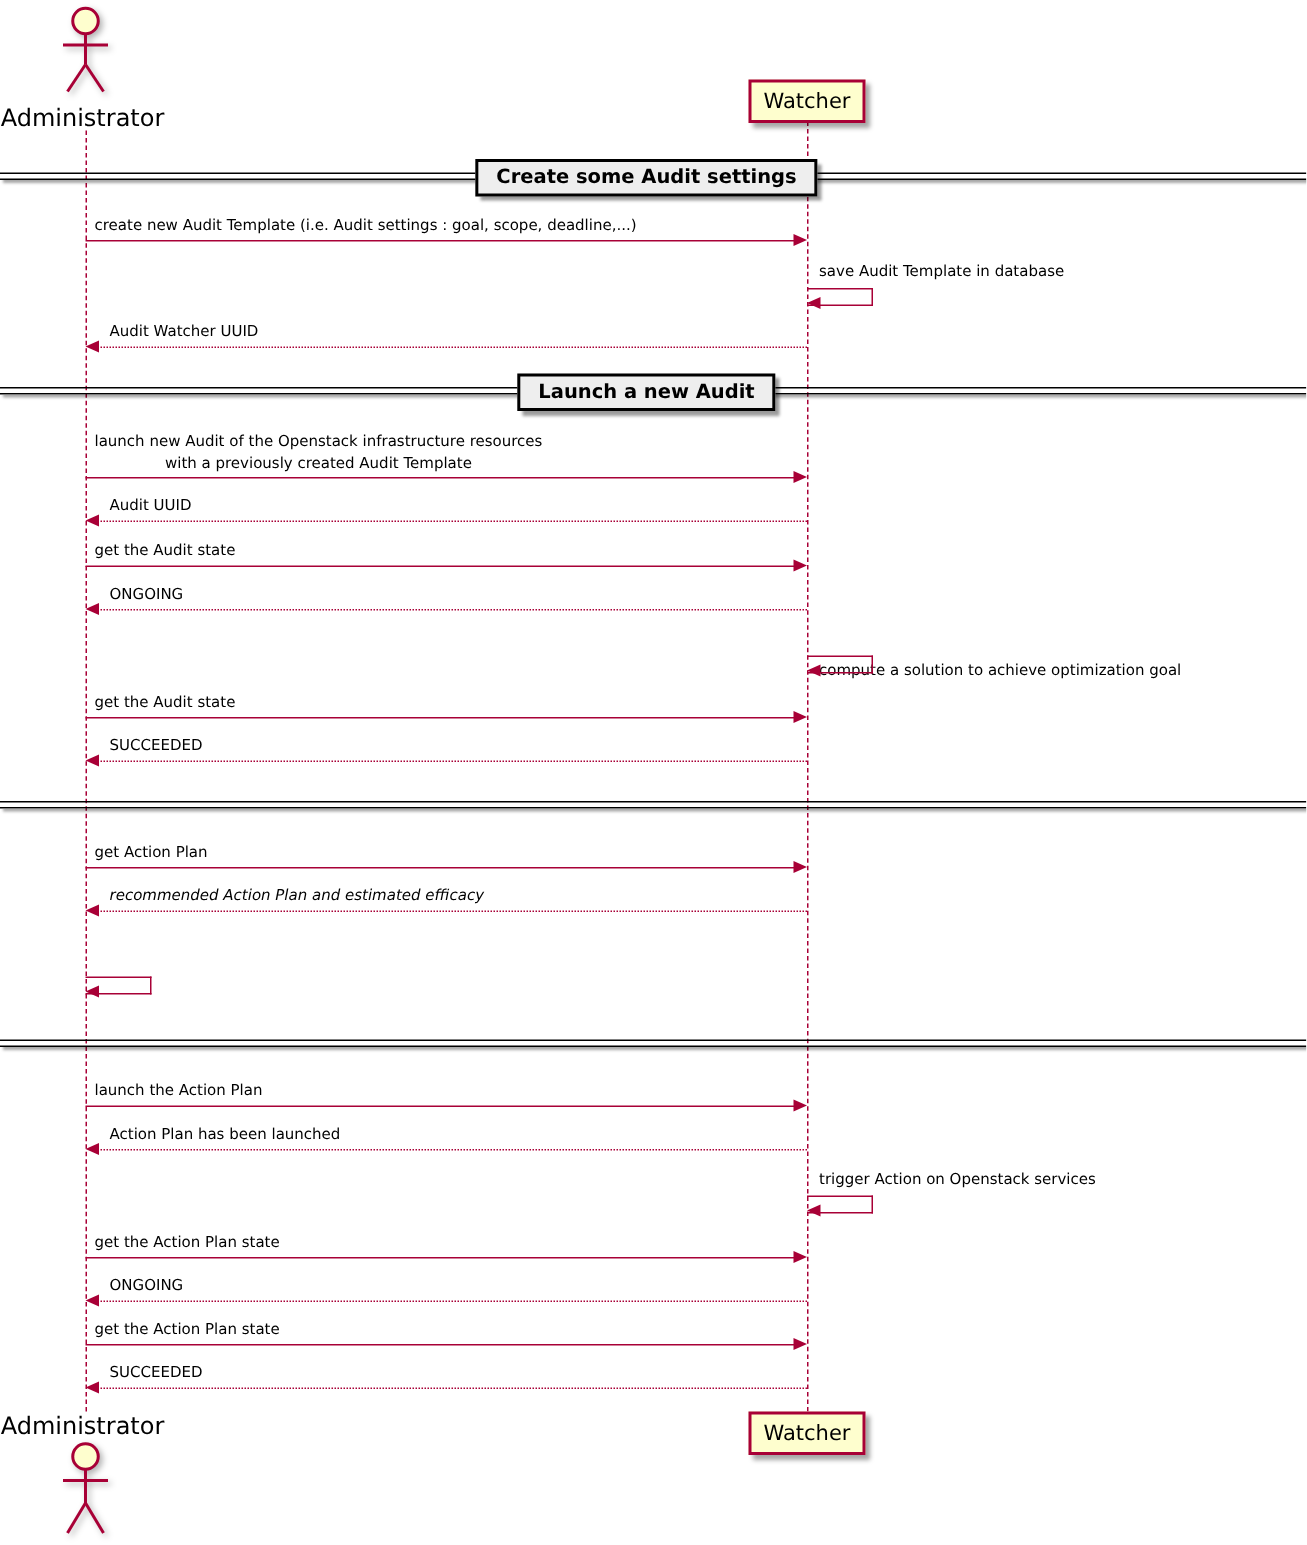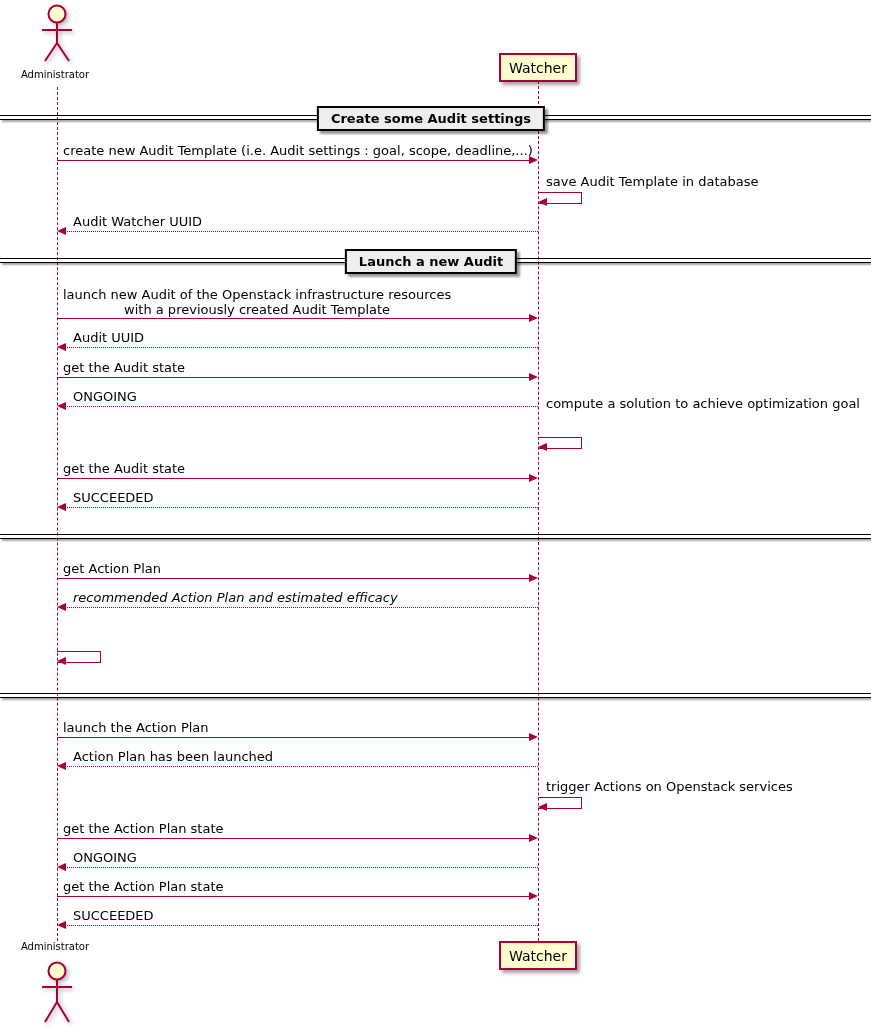--- a/index.html
+++ b/index.html
@@ -29,21 +29,21 @@
     border:2px solid var(--red);
     display:flex;align-items:center;justify-content:center;
     font-size:14px;
     box-shadow:3px 3px 3px rgba(0,0,0,0.35);
   }
   
   .actor-svg{position:absolute;filter:drop-shadow(2px 2px 2px rgba(0,0,0,0.3));}
   .actor-label{
     position:absolute;
     transform:translateX(-50%);
-    font-size:10px;white-space:nowrap;
+    font-size:16px;white-space:nowrap;
   }
   
   .divider-line{
     position:absolute;left:0;width:871px;height:3px;
     border-top:1px solid #000;border-bottom:1px solid #000;
     box-shadow:2px 2px 2px rgba(0,0,0,0.35);
   }
   .divider-box{
     position:absolute;transform:translateX(-50%);
     background:var(--divider-fill);
@@ -55,21 +55,21 @@
   
   .msg-line{position:absolute;height:0;border-top:1px solid var(--red);}
   .msg-line.dotted{border-top-style:dotted;}
   .head-right{position:absolute;width:0;height:0;
     border-left:9px solid var(--red);
     border-top:4px solid transparent;border-bottom:4px solid transparent;}
   .head-left{position:absolute;width:0;height:0;
     border-right:9px solid var(--red);
     border-top:4px solid transparent;border-bottom:4px solid transparent;}
   .msg-text{
-    position:absolute;font-size:13px;line-height:15px;
+    position:absolute;font-size:10px;line-height:15px;
     white-space:pre-line;color:#000;
   }
   .self-loop{
     position:absolute;width:43px;height:10px;
     border:1px solid var(--red);border-left:none;
   }
 </style>
 </head>
 <body>
 
@@ -117,21 +117,21 @@
   <div class="head-left" style="left:57px;top:343px;"></div>
 
   <div class="msg-text" style="left:63px;top:360px;">get the Audit state</div>
   <div class="msg-line" style="left:57px;top:377px;width:474px;"></div>
   <div class="head-right" style="left:529px;top:373px;"></div>
 
   <div class="msg-text" style="left:73px;top:389px;">ONGOING</div>
   <div class="msg-line dotted" style="left:64px;top:406px;width:474px;"></div>
   <div class="head-left" style="left:57px;top:402px;"></div>
 
-  <div class="msg-text" style="left:546px;top:396px;">compute a solution to achieve optimization goal</div>
+  <div class="msg-text" style="left:546px;top:440px;">compute a solution to achieve optimization goal</div>
   <div class="self-loop" style="left:538px;top:437px;"></div>
   <div class="head-left" style="left:538px;top:443px;"></div>
 
   <div class="msg-text" style="left:63px;top:461px;">get the Audit state</div>
   <div class="msg-line" style="left:57px;top:478px;width:474px;"></div>
   <div class="head-right" style="left:529px;top:474px;"></div>
 
   <div class="msg-text" style="left:73px;top:490px;">SUCCEEDED</div>
   <div class="msg-line dotted" style="left:64px;top:507px;width:474px;"></div>
   <div class="head-left" style="left:57px;top:503px;"></div>
@@ -152,21 +152,21 @@
   <div class="divider-line" style="top:693px;"></div>
 
   <div class="msg-text" style="left:63px;top:720px;">launch the Action Plan</div>
   <div class="msg-line" style="left:57px;top:737px;width:474px;"></div>
   <div class="head-right" style="left:529px;top:733px;"></div>
 
   <div class="msg-text" style="left:73px;top:749px;">Action Plan has been launched</div>
   <div class="msg-line dotted" style="left:64px;top:766px;width:474px;"></div>
   <div class="head-left" style="left:57px;top:762px;"></div>
 
-  <div class="msg-text" style="left:546px;top:779px;">trigger Actions on Openstack services</div>
+  <div class="msg-text" style="left:546px;top:779px;">trigger Action on Openstack services</div>
   <div class="self-loop" style="left:538px;top:797px;"></div>
   <div class="head-left" style="left:538px;top:803px;"></div>
 
   <div class="msg-text" style="left:63px;top:821px;">get the Action Plan state</div>
   <div class="msg-line" style="left:57px;top:838px;width:474px;"></div>
   <div class="head-right" style="left:529px;top:834px;"></div>
 
   <div class="msg-text" style="left:73px;top:850px;">ONGOING</div>
   <div class="msg-line dotted" style="left:64px;top:867px;width:474px;"></div>
   <div class="head-left" style="left:57px;top:863px;"></div>

